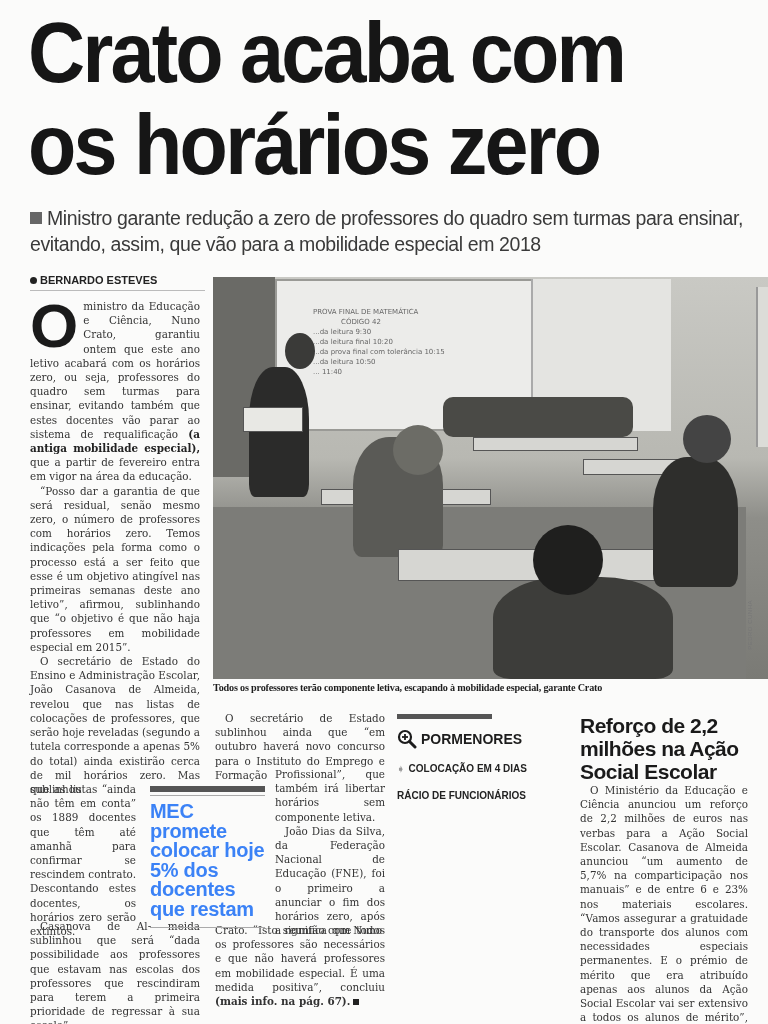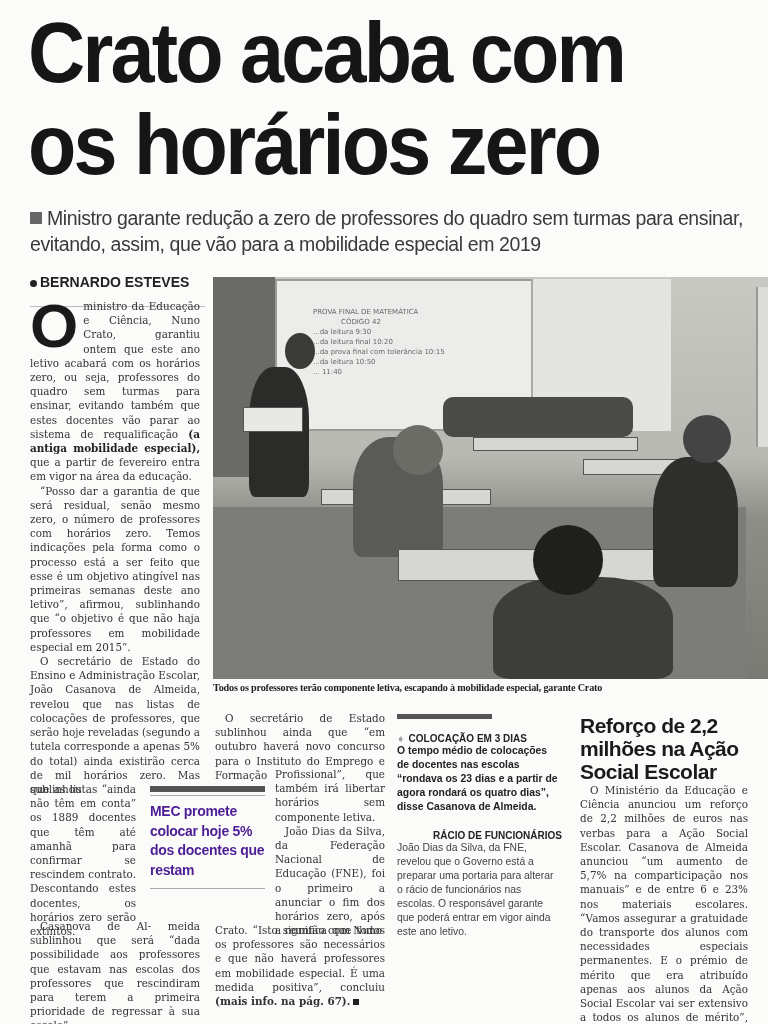--- a/index.html
+++ b/index.html
@@ -14,22 +14,22 @@
   }
   .subhead {
     position: absolute; left: 30px; top: 205px; width: 720px;
     font-family: "Liberation Sans", sans-serif; font-size: 19.5px; line-height: 26px;
     color: #3a3a3a; letter-spacing: -0.4px;
   }
   .subhead .sq { display: inline-block; width: 12px; height: 12px; background: #666; margin-right: 5px; vertical-align: 1px; }
 
   .byline {
     position: absolute; left: 30px; top: 274px; width: 175px;
-    font-family: "Liberation Sans", sans-serif; font-weight: 700; font-size: 14px;
-    border-bottom: 1px solid #bbb; padding-bottom: 16px; color: #222;
+    font-family: "Liberation Sans", sans-serif; font-weight: 700; font-size: 11px;
+    border-bottom: 1px solid #bbb; padding-bottom: 4px; color: #222;
   }
   .byline .dot { display: inline-block; width: 7px; height: 7px; border-radius: 50%; background: #222; margin-right: 3px; vertical-align: -0px; }
 
   .col { position: absolute; font-size: 10.4px; line-height: 14.2px; text-align: justify; color: #333; }
   .col p { text-indent: 10px; }
   .col p.noindent { text-indent: 0; }
   .col b { color: #222; }
 
   .col-left { left: 30px; top: 299px; width: 170px; }
   .dropcap {
@@ -63,47 +63,47 @@
     font-family: Liberation Serif, serif; font-weight: 700; font-size: 10.2px; color: #1e1e1e; letter-spacing: -0.2px;
   }
 
   .col-mid { left: 215px; top: 711px; width: 170px; }
   .col-mid-narrow { position: absolute; left: 275px; top: 767px; width: 110px; font-size: 10.4px; line-height: 14.2px; color: #333; text-align: justify; }
   .col-mid-bottom { position: absolute; left: 215px; top: 923px; width: 170px; font-size: 10.4px; line-height: 14.2px; color: #333; text-align: justify; }
 
   .box-mec { position: absolute; left: 150px; top: 786px; width: 115px; }
   .box-mec .bar { height: 6px; background: #555; margin-bottom: 3px; }
   .box-mec .rule { height: 1px; background: #aaa; margin-bottom: 6px; }
-  .box-mec h3 { font-family: "Liberation Sans", sans-serif; font-weight: 700; font-size: 14px; line-height: 19.5px; color: #4c1d95; letter-spacing: -0.3px; }
+  .box-mec h3 { font-family: "Liberation Sans", sans-serif; font-weight: 700; font-size: 20px; line-height: 19.5px; color: #3b82f6; letter-spacing: -0.3px; }
   .box-mec .rule-b { height: 1px; background: #aaa; margin-top: 8px; }
 
   .pormenores { position: absolute; left: 397px; top: 714px; width: 165px; font-family: "Liberation Sans", sans-serif; }
   .pormenores .bar { height: 5px; background: #555; width: 95px; margin-bottom: 10px; }
   .pormenores .title { font-weight: 700; font-size: 14px; color: #1c1c1c; display: flex; align-items: center; gap: 4px; }
   .pormenores .title svg { width: 20px; height: 20px; }
   .pormenores .item-head { margin-top: 14px; font-weight: 700; font-size: 10px; color: #222; }
   .pormenores .item-head .bullet { color: #999; margin-right: 4px; font-size: 9px; }
   .pormenores .item-body-bold { font-weight: 700; font-size: 10.4px; line-height: 14px; color: #222; }
   .pormenores .item-body { font-size: 10.4px; line-height: 14px; color: #444; }
   .pormenores .item2 { margin-top: 14px; }
-  .pormenores .item2 .item-head { margin-top: 16px; text-align: right; }
+  .pormenores .item2 .item-head { margin-top: 16px; text-align: left; }
 
   .reforco { position: absolute; left: 580px; top: 714px; width: 168px; }
   .reforco h2 { font-family: "Liberation Sans", sans-serif; font-weight: 700; font-size: 21px; line-height: 23px; color: #1a1a1a; letter-spacing: -0.5px; margin-bottom: 0; }
   .reforco .body { font-size: 10.4px; line-height: 14.2px; color: #333; text-align: justify; }
   .reforco .body p { text-indent: 10px; }
   .endmark { display: inline-block; width: 6px; height: 6px; background: #222; margin-left: 3px; }
 </style>
 </head>
 <body>
 
 <h1 class="headline">Crato acaba com os horários zero</h1>
 
 <div class="subhead">
-  <span class="sq"></span><span>Ministro garante redução a zero de professores do quadro sem turmas para ensinar, evitando, assim, que vão para a mobilidade especial em 2019</span>
+  <span class="sq"></span><span>Ministro garante redução a zero de professores do quadro sem turmas para ensinar, evitando, assim, que vão para a mobilidade especial em 2018</span>
 </div>
 
 <div class="byline">
   <span class="dot"></span><span>BERNARDO ESTEVES</span>
 </div>
 
 <div class="col col-left">
   <p class="noindent">
     <span class="dropcap">O</span><span>ministro da Educação e Ciência, Nuno Crato, garantiu ontem que este ano letivo acabará com os horários zero, ou seja, professores do quadro sem turmas para ensinar, evitando também que estes docentes vão parar ao sistema de requalificação</span>
     <b>(a antiga mobilidade especial),</b>
@@ -164,25 +164,32 @@
 
 <div class="box-mec">
   <div class="bar"></div>
   <div class="rule"></div>
   <h3>MEC promete colocar hoje 5% dos docentes que restam</h3>
   <div class="rule-b"></div>
 </div>
 
 <div class="pormenores">
   <div class="bar"></div>
-  <div class="item-head"><span class="bullet">➧</span><span>COLOCAÇÃO EM 3 DIAS</span></div>
-  <div class="item-body-bold">O tempo médio de colocações de docentes nas escolas “rondava os 23 dias e a partir de agora rondará os quatro dias”, disse Casanova de Almeida.</div>
+  <div class="title">
+    <svg viewBox="0 0 20 20">
+      <circle cx="8" cy="8" r="6" fill="none" stroke="#1c1c1c" stroke-width="2.2"></circle>
+      <line x1="12.5" y1="12.5" x2="18" y2="18" stroke="#1c1c1c" stroke-width="3" stroke-linecap="round"></line>
+      <line x1="5" y1="8" x2="11" y2="8" stroke="#1c1c1c" stroke-width="1.8"></line>
+      <line x1="8" y1="5" x2="8" y2="11" stroke="#1c1c1c" stroke-width="1.8"></line>
+    </svg>
+    <span>PORMENORES</span>
+  </div>
+  <div class="item-head"><span class="bullet">➧</span><span>COLOCAÇÃO EM 4 DIAS</span></div>
   <div class="item2">
     <div class="item-head">RÁCIO DE FUNCIONÁRIOS</div>
-    <div class="item-body">João Dias da Silva, da FNE, revelou que o Governo está a preparar uma portaria para alterar o rácio de funcionários nas escolas. O responsável garante que poderá entrar em vigor ainda este ano letivo.</div>
   </div>
 </div>
 
 <div class="reforco">
   <h2>Reforço de 2,2 milhões na Ação Social Escolar</h2>
   <div class="body">
     <p><span>O Ministério da Educação e Ciência anunciou um reforço de 2,2 milhões de euros nas verbas para a Ação Social Escolar. Casanova de Almeida anunciou “um aumento de 5,7% na comparticipação nos manuais” e de entre 6 e 23% nos materiais escolares. “Vamos assegurar a gratuidade do transporte dos alunos com necessidades especiais permanentes. E o prémio de mérito que era atribuído apenas aos alunos da Ação Social Escolar vai ser extensivo a todos os alunos de mérito”, disse.</span></p>
   </div>
 </div>
 

